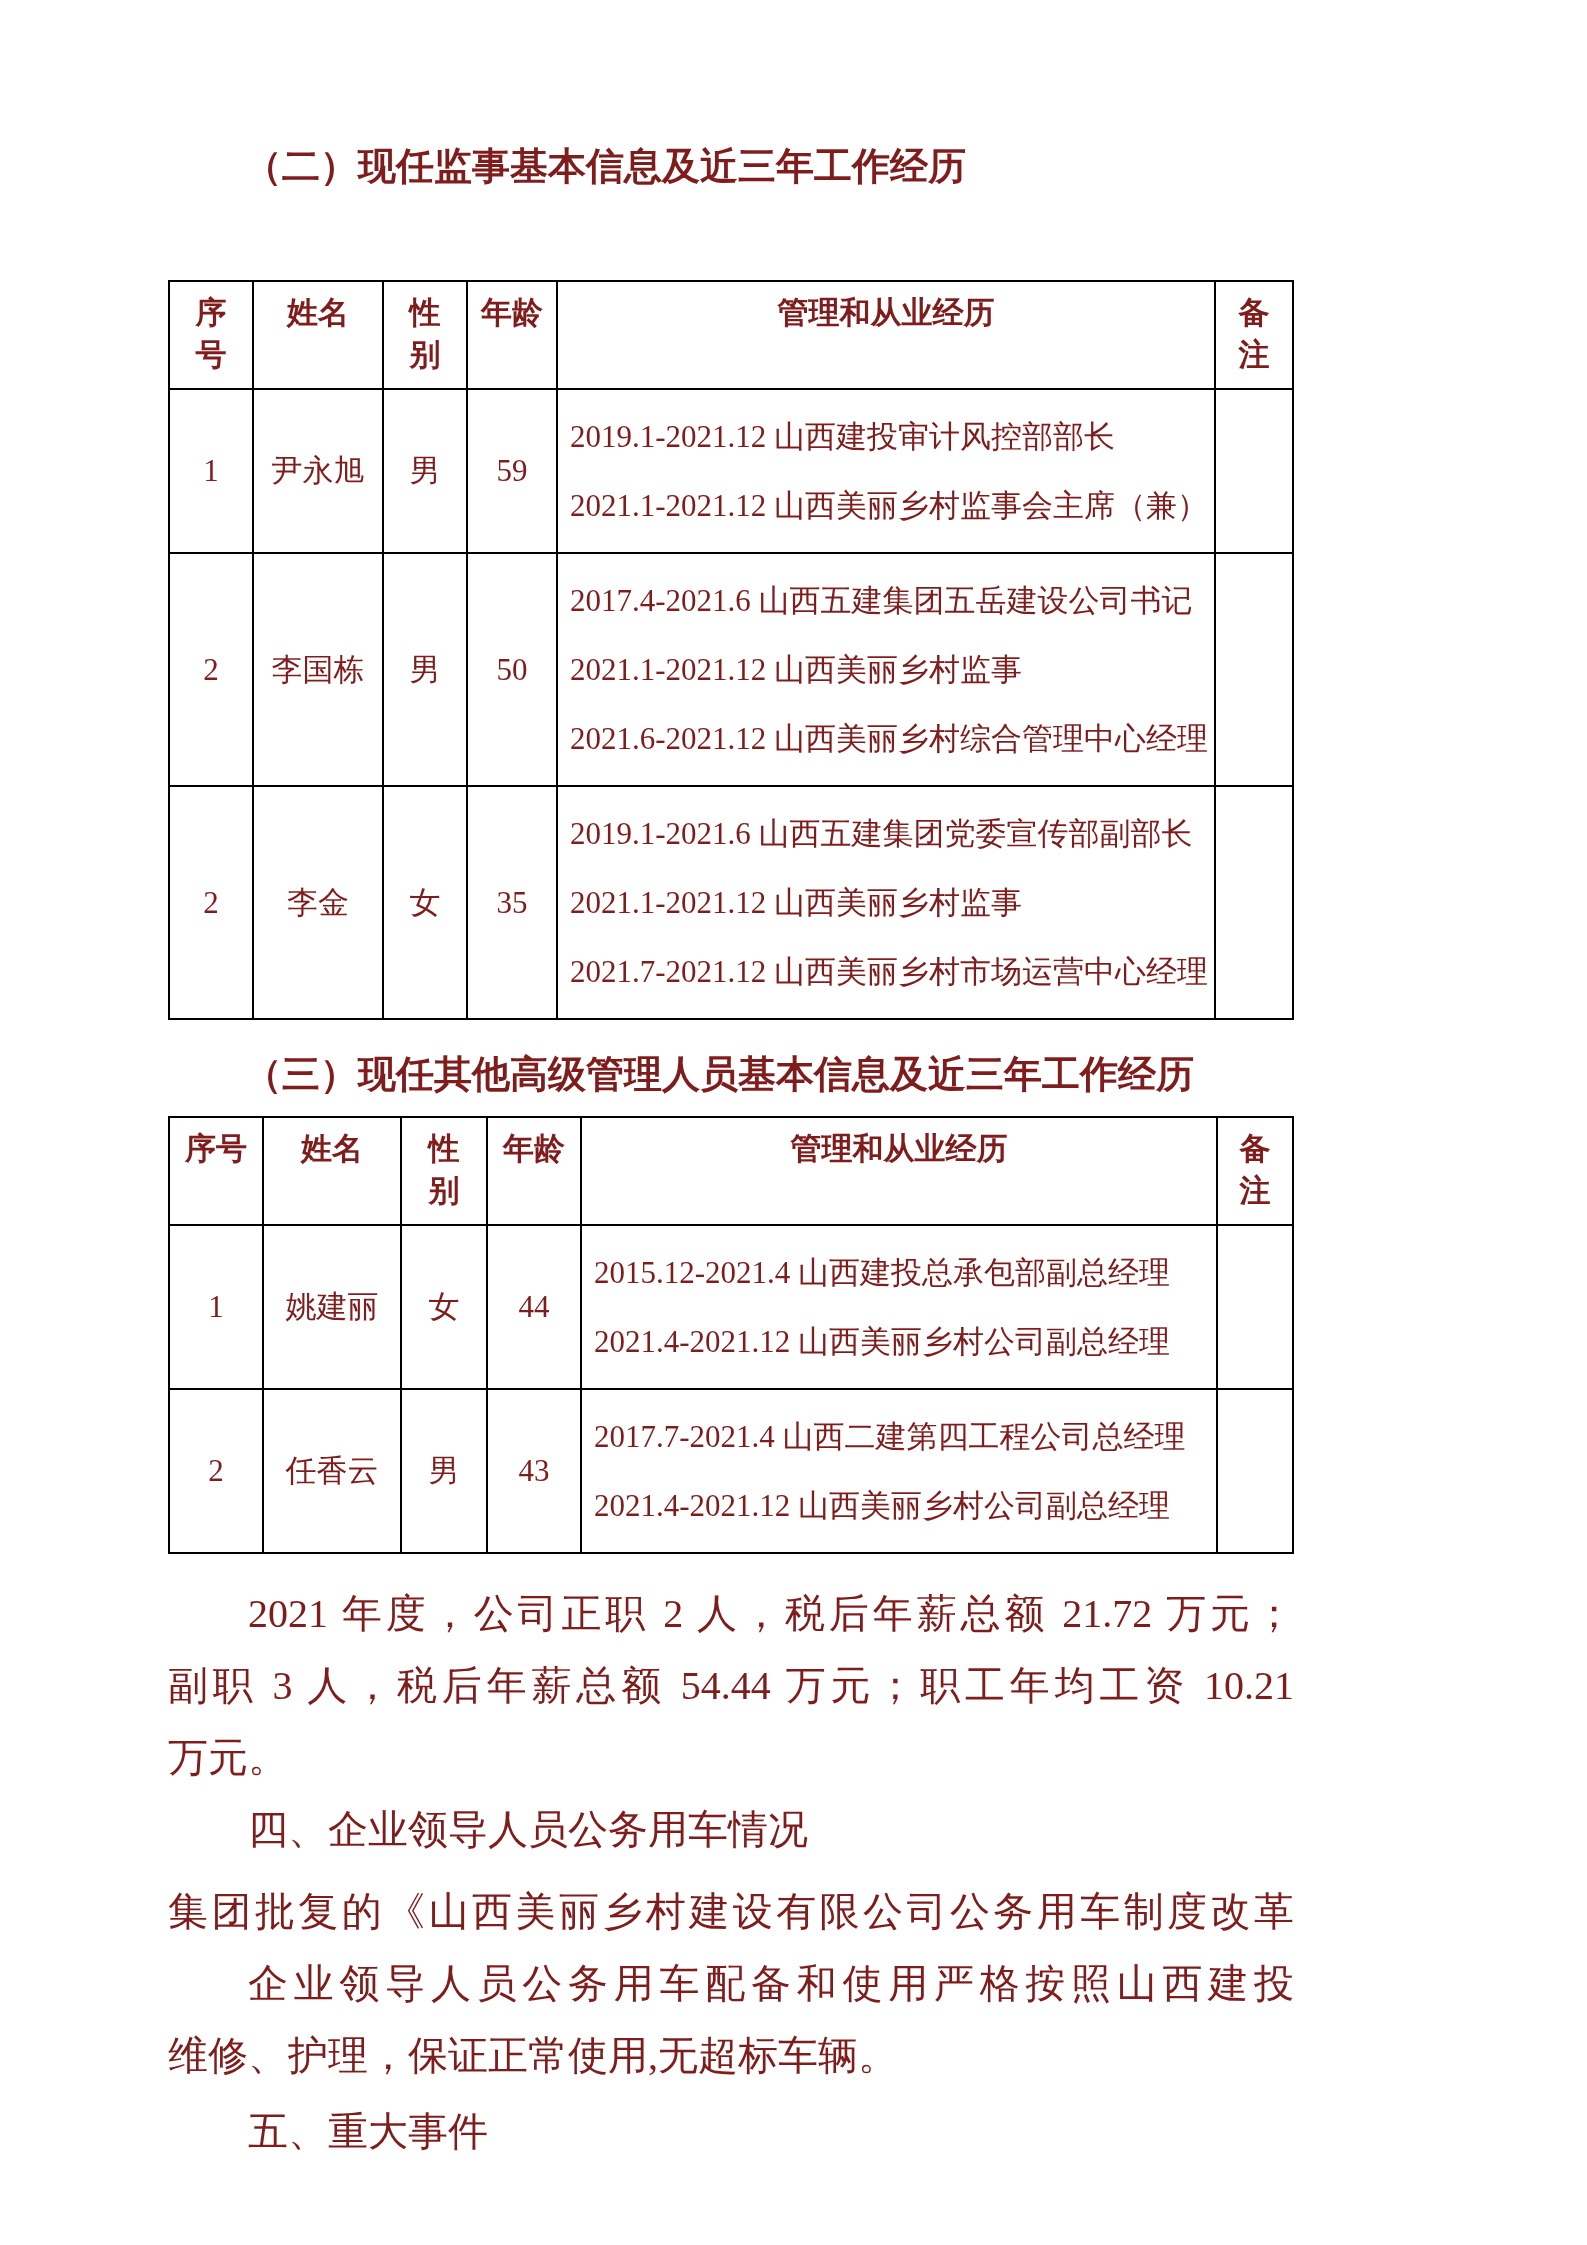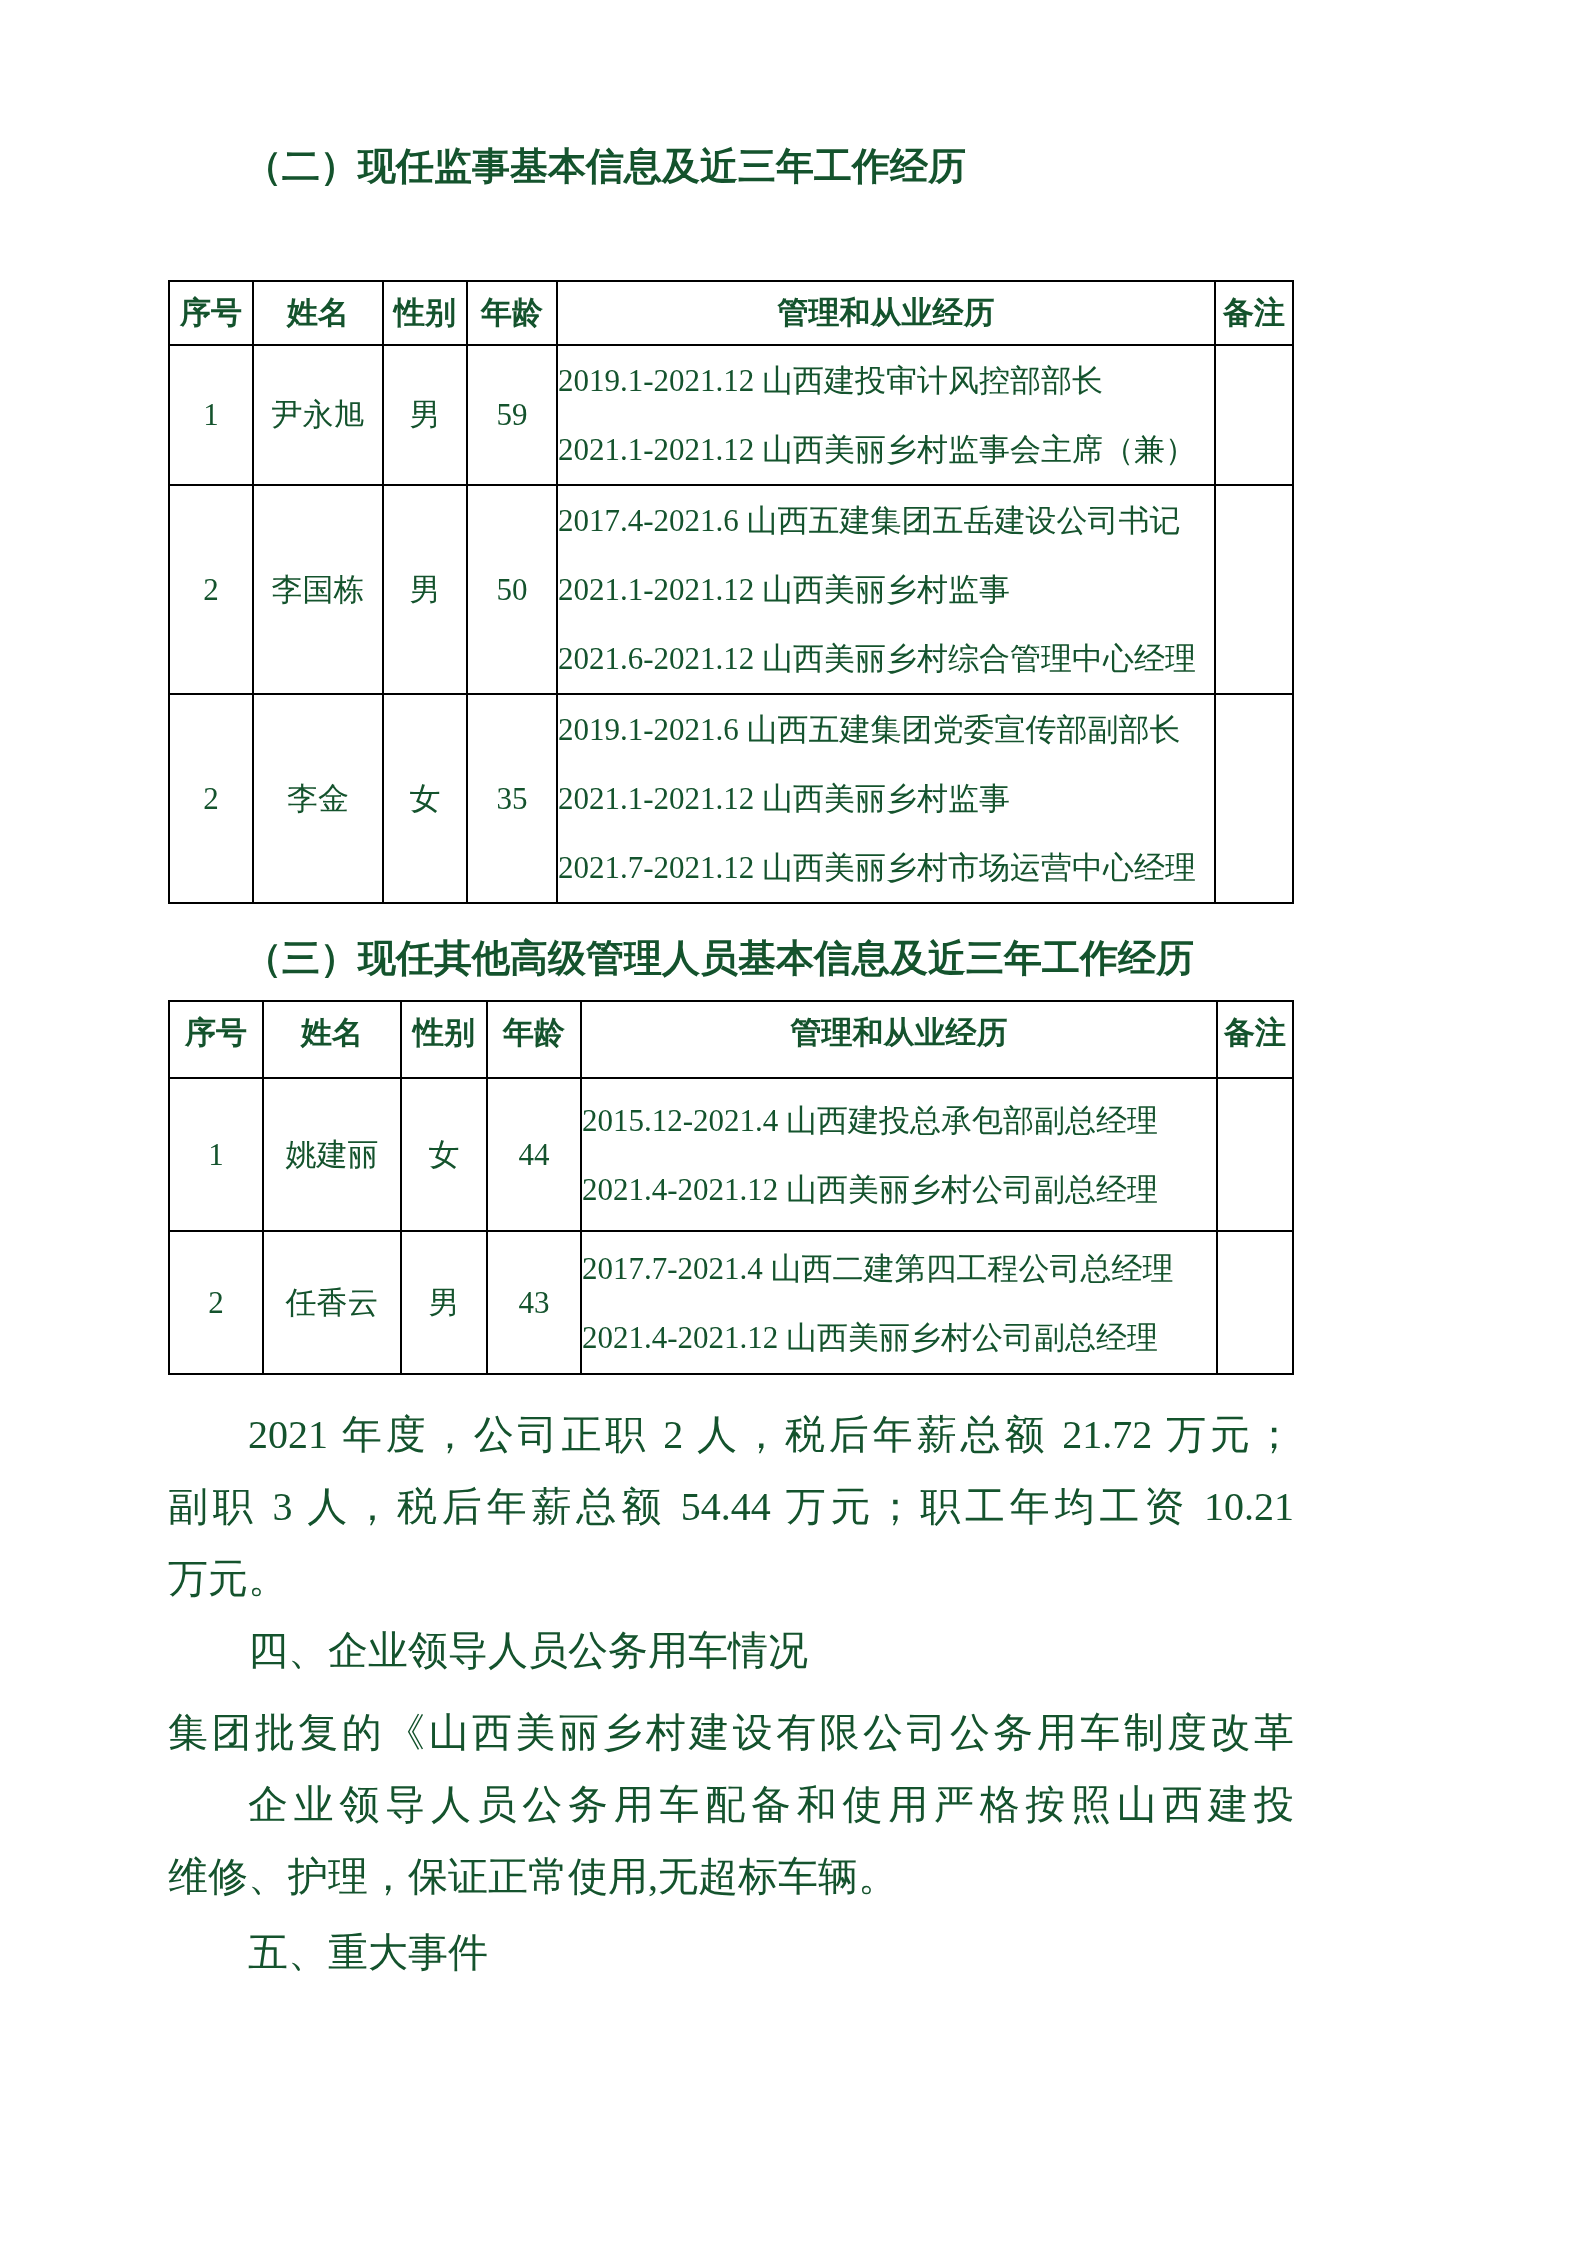--- a/index.html
+++ b/index.html
@@ -3,21 +3,21 @@
 <meta charset="utf-8">
 <style>
   html, body { margin: 0; padding: 0; background: #ffffff; }
   .page {
     position: relative;
     width: 1461px;
     height: 2245px;
     box-sizing: border-box;
     padding: 140px 167px 0 168px;
     background: #ffffff;
-    color: #14532d;
+    color: #7f1d1d;
     font-family: "Liberation Serif", "DejaVu Serif", serif;
     overflow: hidden;
   }
   .heading-serif {
     font-size: 38px;
     line-height: 52px;
     font-weight: 700;
     text-indent: 2em;
     margin: 0 0 88px 0;
     font-family: "Liberation Serif", "DejaVu Serif", serif;
@@ -32,21 +32,21 @@
     font-family: "Liberation Sans", "DejaVu Sans", sans-serif;
   }
   .heading-sans.last { margin: 12px 0 16px 0; }
   table.info {
     width: 100%;
     border-collapse: collapse;
     table-layout: fixed;
   }
   table.info td, table.info th {
     border: 2px solid #000000;
-    padding: 0;
+    padding: 12px;
     vertical-align: middle;
     font-size: 31px;
     font-weight: 400;
     overflow: hidden;
   }
   table.info th {
     font-weight: 700;
     text-align: center;
     vertical-align: top;
     padding-top: 10px;

